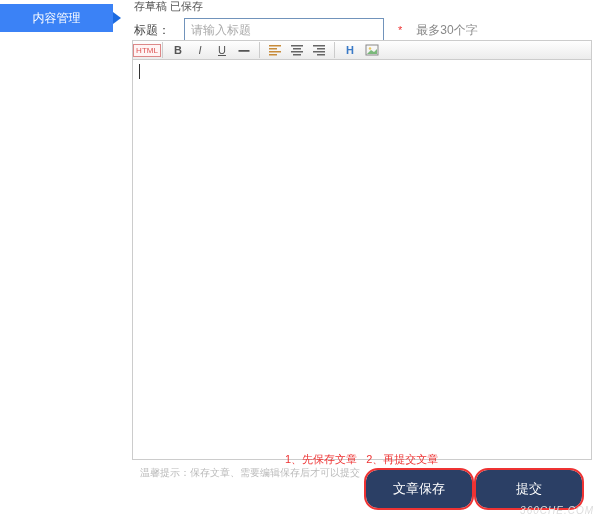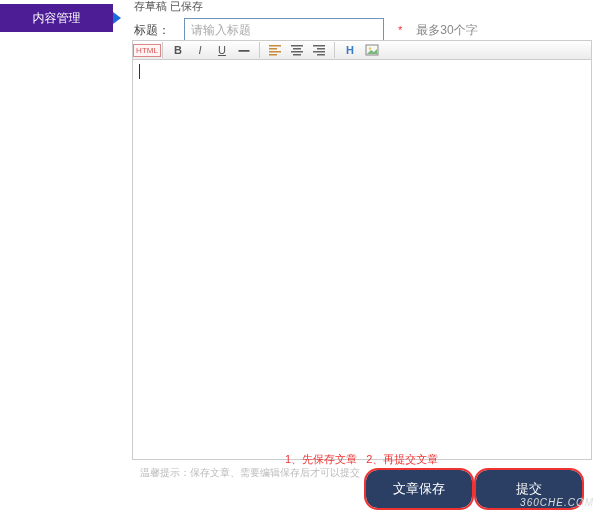--- a/index.html
+++ b/index.html
@@ -1,18 +1,18 @@
 <!DOCTYPE html>
 <html><head>
   <meta charset="utf-8">
   <style>
     * { margin: 0; padding: 0; box-sizing: border-box; }
     body { font-family: Arial, "Microsoft YaHei", sans-serif; font-size: 12px; background: #fff; width: 600px; height: 524px; overflow: hidden; position: relative; }
     
-    .sidebar-tab { position: absolute; left: 0; top: 4px; width: 113px; height: 28px; background: #4c1d95; color: #fff; display: flex; align-items: center; justify-content: center; font-size: 12px; }
+    .sidebar-tab { position: absolute; left: 0; top: 4px; width: 113px; height: 28px; background: #3b82f6; color: #fff; display: flex; align-items: center; justify-content: center; font-size: 12px; }
     .sidebar-tab::after { content: ''; position: absolute; right: -8px; top: 50%; margin-top: -6px; border-top: 6px solid transparent; border-bottom: 6px solid transparent; border-left: 8px solid #1b6ae0; }
     
     .form-area { position: absolute; left: 134px; top: 0; right: 0; }
     .top-row { display: flex; align-items: center; height: 12px; font-size: 11px; color: #555; margin-bottom: 6px; text-align: right; }
     
     .title-row { display: flex; align-items: center; gap: 14px; margin-bottom: 10px; }
     .title-label { color: #444; font-size: 12px; }
     .title-input { width: 200px; height: 24px; border: 1px solid #7193bb; padding: 0 6px; font-size: 12px; color: #999; }
     .title-input::placeholder { color: #aaa; }
     .title-hint { color: #e33; font-size: 11px; }
@@ -33,21 +33,21 @@
     .cursor-line { border-left: 1px solid #333; height: 15px; width: 1px; }
     
     .bottom-notes { position: absolute; left: 285px; top: 452px; font-size: 11px; color: #e33; white-space: nowrap; }
     .bottom-notes span { margin-right: 6px; }
     .bottom-helper { position: absolute; left: 140px; top: 466px; font-size: 10px; color: #bbb; }
     
     .btn-row { position: absolute; left: 366px; top: 470px; display: flex; gap: 4px; }
     .btn { width: 106px; height: 38px; background: #2b3f65; color: #fff; display: flex; align-items: center; justify-content: center; font-size: 13px; cursor: pointer; border: none; }
     .btn-highlight { outline: 2px solid #e33; outline-offset: 0; border-radius: 12px; }
     
-    .watermark { position: absolute; right: 6px; bottom: 16px; font-size: 10px; color: #ddd; font-style: italic; letter-spacing: 1px; }
+    .watermark { position: absolute; right: 6px; bottom: 8px; font-size: 10px; color: #ddd; font-style: italic; letter-spacing: 1px; }
   </style>
 </head>
 <body>
 
 <div class="sidebar-tab">
   <span>内容管理</span>
 </div>
 
 <div class="form-area">
   <div class="top-row">存草稿 已保存</div>

